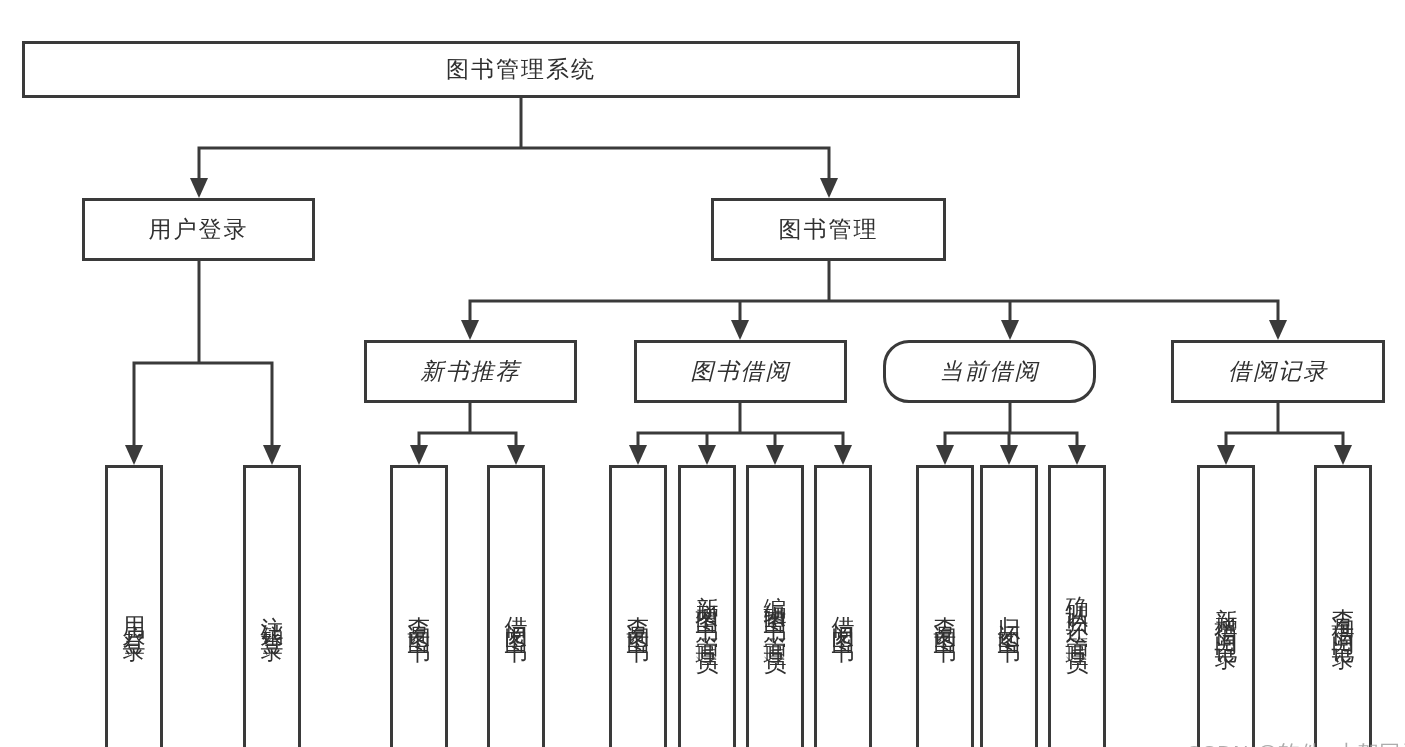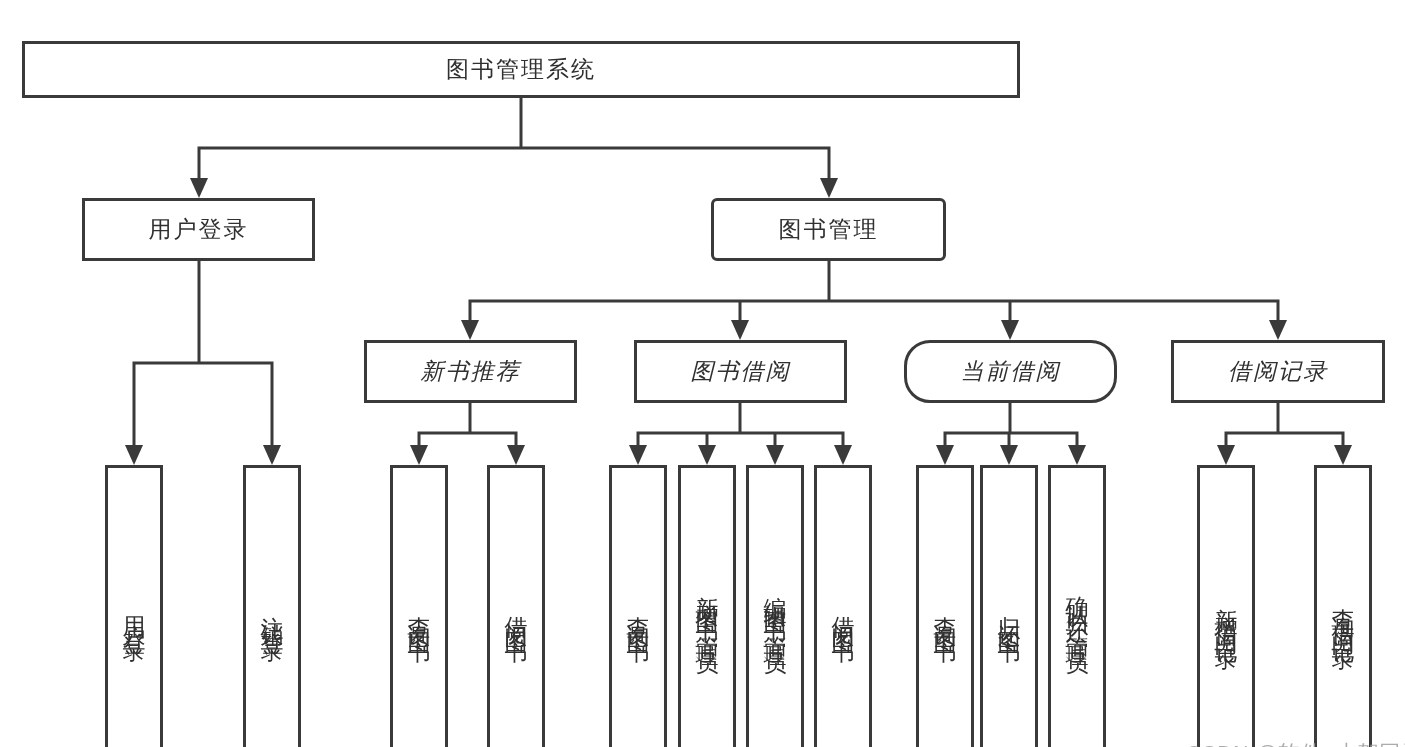--- a/index.html
+++ b/index.html
@@ -118,25 +118,25 @@
       <polygon points="1000,417 1018,417 1009,437"></polygon>
       <polygon points="1068,417 1086,417 1077,437"></polygon>
       <polygon points="1217,417 1235,417 1226,437"></polygon>
       <polygon points="1334,417 1352,417 1343,437"></polygon>
     </g>
   </svg>
 
   <div class="node root-box">图书管理系统</div>
 
   <div class="node l2" style="left:82px; width:233px;">用户登录</div>
-  <div class="node l2" style="left:711px; width:235px;border-radius:6px;">图书管理</div>
+  <div class="node l2" style="left:711px; width:235px;">图书管理</div>
 
   <div class="node l3" style="left:364px;">新书推荐</div>
   <div class="node l3" style="left:634px;text-align:center;">图书借阅</div>
-  <div class="node l3" style="left:904px;border-radius:26px;">当前借阅</div>
+  <div class="node l3" style="left:883px;border-radius:26px;">当前借阅</div>
   <div class="node l3" style="left:1171px; width:214px;">借阅记录</div>
 
   <div class="node leaf" style="left:105px;">用户登录</div>
   <div class="node leaf" style="left:243px;">注销登录</div>
 
   <div class="node leaf" style="left:390px;">查询图书</div>
   <div class="node leaf" style="left:487px;">借阅图书</div>
 
   <div class="node leaf" style="left:609px;">查询图书</div>
   <div class="node leaf" style="left:678px;">新增图书（管理员）</div>

